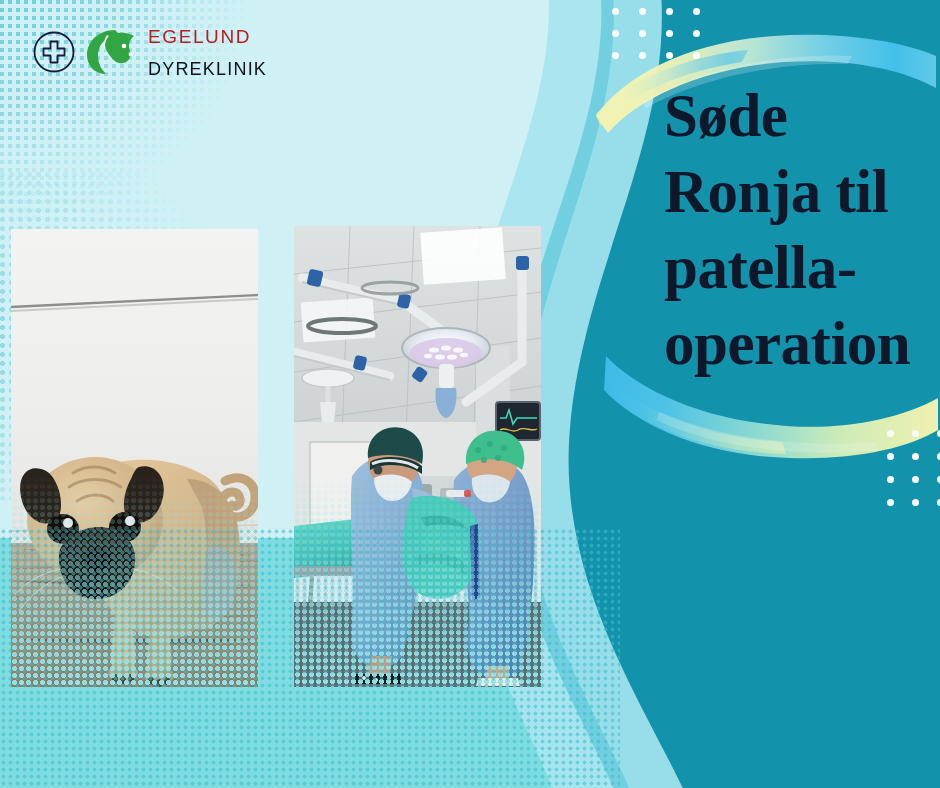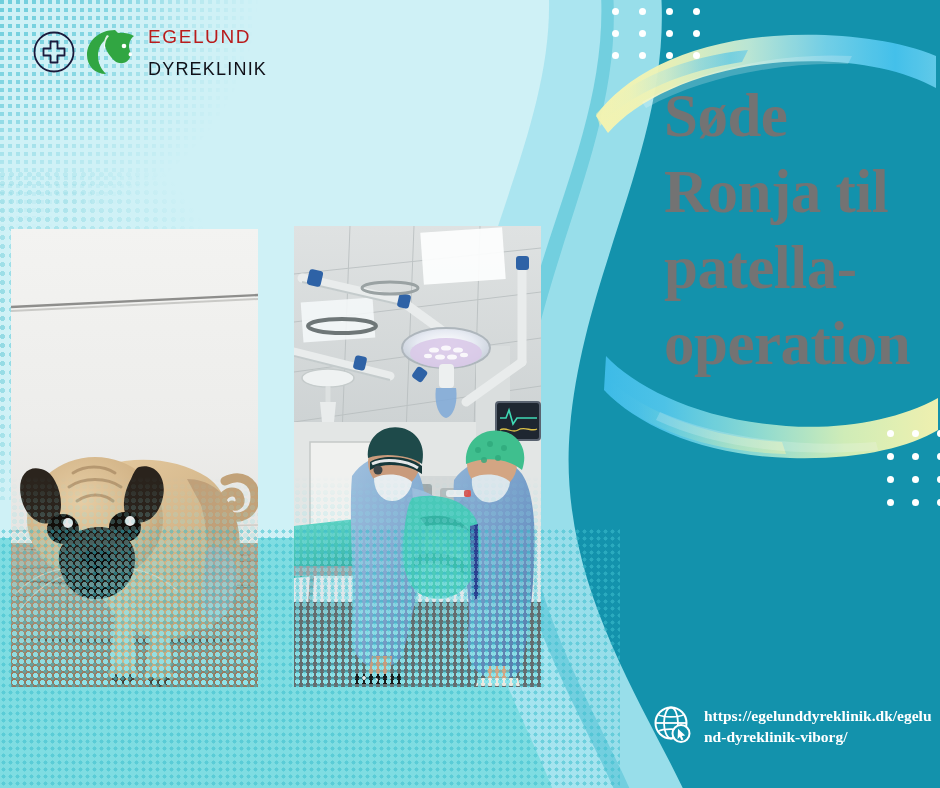--- a/index.html
+++ b/index.html
@@ -49,21 +49,21 @@
 
   
   .dotgrid{position:absolute;}
   .dotgrid i{
     position:absolute;width:7px;height:7px;border-radius:50%;
     background:#ffffff;display:block;
   }
 
   .headline{
     position:absolute;left:664px;top:78px;width:268px;
-    color:#737373;
+    color:#0f172a;
     font-family:"Liberation Serif", "DejaVu Serif", serif;
     font-weight:700;
     font-size:61px;
     line-height:76px;
     letter-spacing:-0.5px;
     text-align:left;
     word-break:break-word;
   }
 
   .urlblock{
@@ -540,31 +540,14 @@
       <rect x="152" y="264" width="22" height="7" rx="3" fill="#E8ECEE"></rect>
       <rect x="170" y="264" width="7" height="7" rx="2" fill="#D9534F"></rect>
 
       <path d="M176 300 L184 298 L186 372 L178 374 Z" fill="#2B3F8F"></path>
     </svg>
     <div class="photo-fade"></div>
   </div>
 
   <div class="bg-halftone-bottom"></div>
 
-  <div class="urlblock">
-    <span class="globe">
-      <svg viewBox="0 0 42 42" xmlns="http://www.w3.org/2000/svg">
-        <circle cx="19" cy="19" r="15.5" fill="none" stroke="#ffffff" stroke-width="2"></circle>
-        <ellipse cx="19" cy="19" rx="7" ry="15.5" fill="none" stroke="#ffffff" stroke-width="1.8"></ellipse>
-        <path d="M3.6 19 H34.4" stroke="#ffffff" stroke-width="1.8"></path>
-        <path d="M6.2 10.6 C11 13.6, 27 13.6, 31.8 10.6" fill="none" stroke="#ffffff" stroke-width="1.6"></path>
-        <path d="M6.2 27.4 C11 24.4, 27 24.4, 31.8 27.4" fill="none" stroke="#ffffff" stroke-width="1.6"></path>
-        <circle cx="29" cy="29.5" r="8.5" fill="#1392AC" stroke="#ffffff" stroke-width="2"></circle>
-        <path d="M26 24.8 L33.2 31.4 L29.8 31.9 L31.4 35.4 L29.4 36.3 L27.9 32.8 L25.6 35 Z" fill="#ffffff"></path>
-      </svg>
-    </span>
-    <span class="urltext">
-      <span>https://egelunddyreklinik.dk/egelu</span><br>
-      <span>nd-dyreklinik-viborg/</span>
-    </span>
-  </div>
 
 </div>
 
 </body></html>

